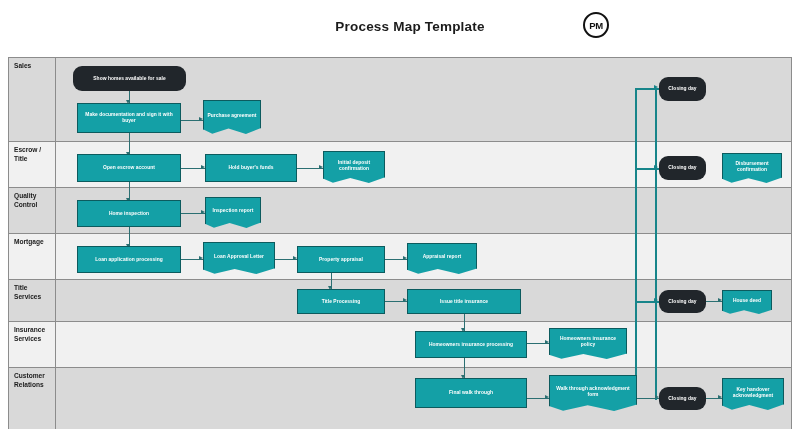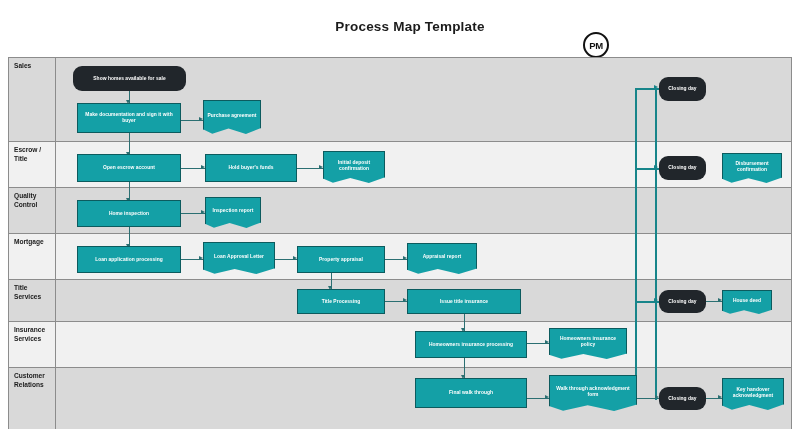--- a/index.html
+++ b/index.html
@@ -18,21 +18,21 @@
   .title{
     position:absolute;left:300px;top:19px;width:220px;
     text-align:center;font-size:13.5px;font-weight:bold;color:#1b1b1b;
     letter-spacing:.2px;
   }
   .brand{position:absolute;left:583px;top:12px;display:flex;align-items:center;gap:7px;}
   .brand-mark{
     width:26px;height:26px;border-radius:50%;
     border:2.4px solid #111;box-sizing:border-box;
     display:flex;align-items:center;justify-content:center;
-    font-size:9.5px;font-weight:bold;color:#111;letter-spacing:-.3px;margin-top:20px;
+    font-size:9.5px;font-weight:bold;color:#111;letter-spacing:-.3px;
   }
   .brand-name{font-size:16.5px;font-weight:bold;color:#111;letter-spacing:-.2px;}
 
   
   .board{
     position:absolute;left:8px;top:57px;width:784px;height:372px;
     border:1px solid #8c8c8c;box-sizing:border-box;background:#f2f2f2;
   }
   .lane{position:absolute;left:0;width:782px;box-sizing:border-box;
         border-bottom:1px solid #8c8c8c;}

